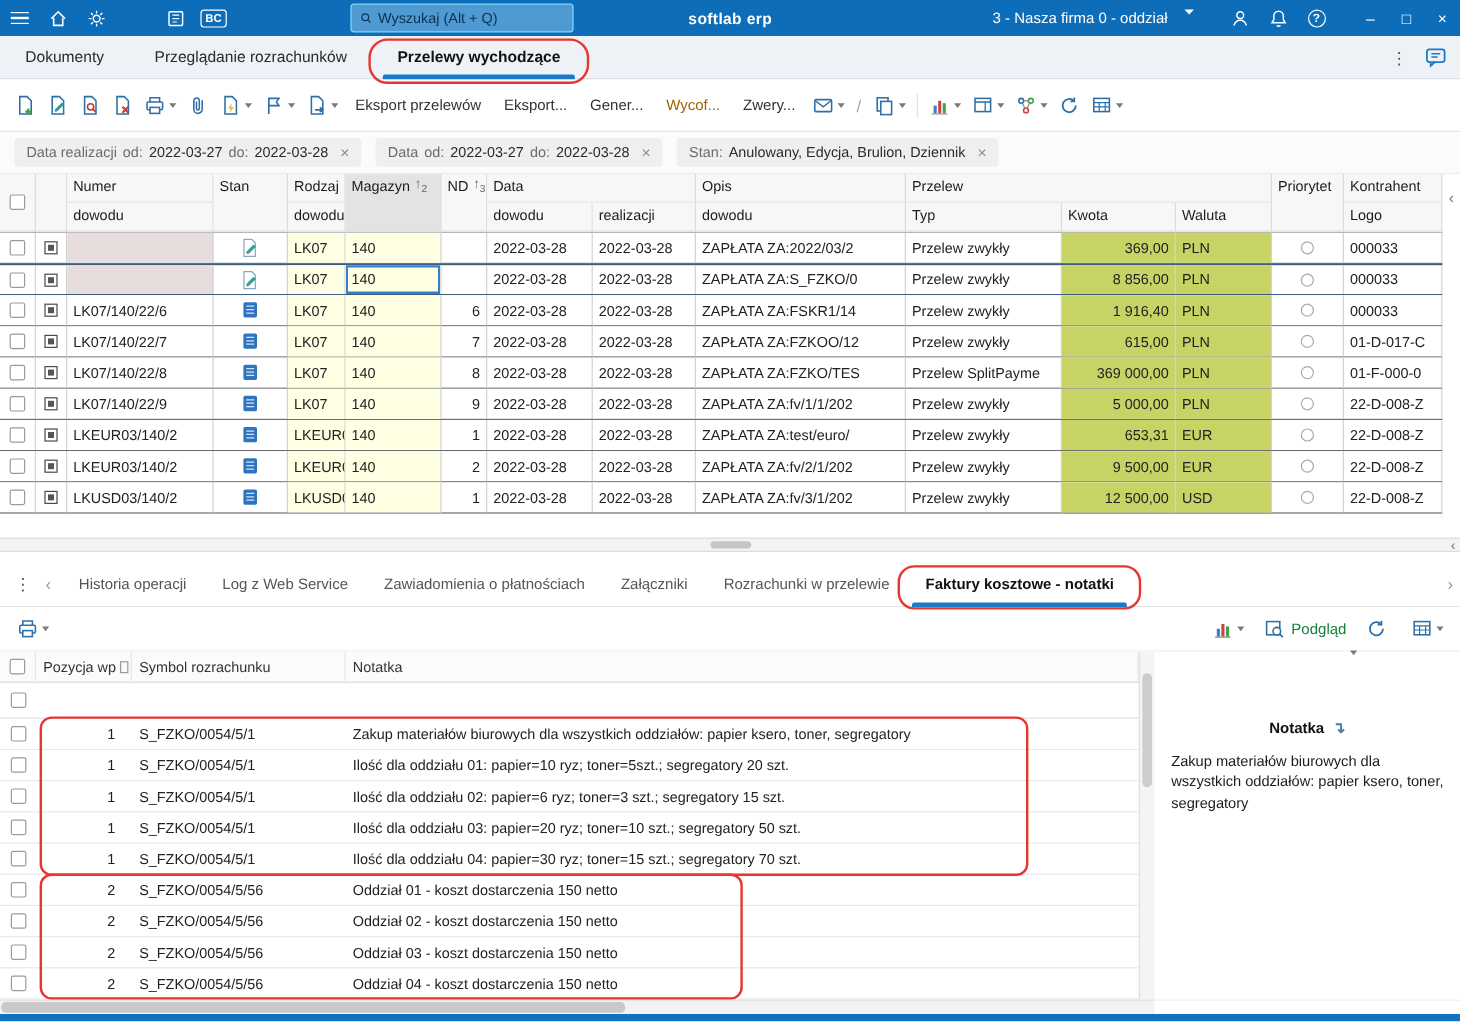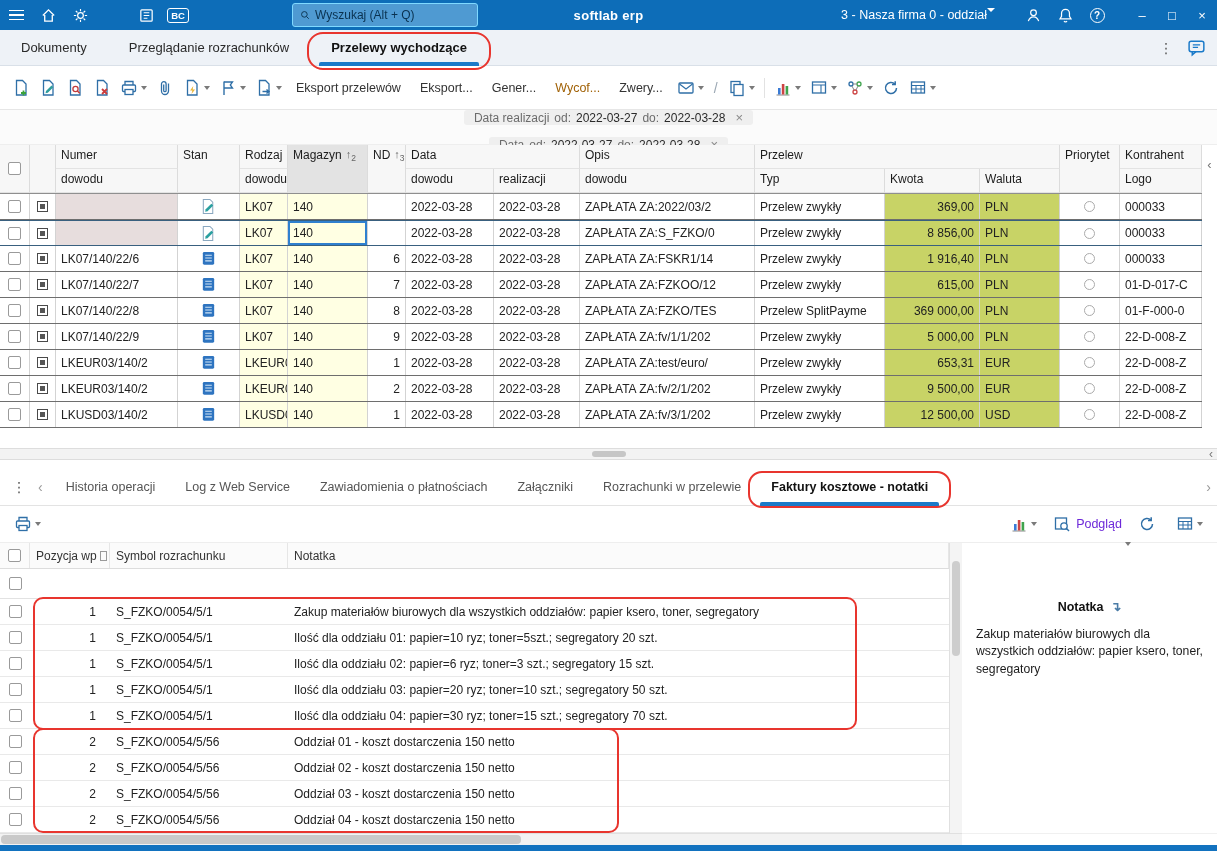--- a/index.html
+++ b/index.html
@@ -10,21 +10,21 @@
   .topbar { height:30px; background:#0d6db8; display:flex; align-items:center; position:relative; color:#fff; }
   .tb-icon { width:32px; height:30px; display:flex; align-items:center; justify-content:center; cursor:pointer; }
   .hamburger { width:15px; height:11px; display:flex; flex-direction:column; justify-content:space-between; }
   .hamburger i { display:block; height:1.8px; background:#fff; }
   .bc-badge { border:1.2px solid #fff; border-radius:3px; font-size:9.5px; font-weight:bold; padding:1px 3px; }
   .search-box { position:absolute; left:292px; top:3px; width:186px; height:24px; background:#4f9ad2; border:1px solid #7fd9ff; border-radius:3px; display:flex; align-items:center; gap:5px; padding:0 7px; }
   .search-box input { flex:1; background:transparent; border:none; outline:none; color:#0a3250; font-size:12px; font-family:"Liberation Sans",sans-serif; }
   .search-box input::placeholder { color:#0a3250; opacity:1; }
   .app-title { position:absolute; left:50%; transform:translateX(-50%); font-size:13px; font-weight:600; letter-spacing:.3px; }
   .tb-right { margin-left:auto; display:flex; align-items:center; }
-  .company { display:flex; gap:0; font-size:12.5px; margin-right:22px; cursor:pointer; }
+  .company { display:flex; gap:14px; font-size:12.5px; margin-right:22px; cursor:pointer; }
   .caret-w { width:0; height:0; border-left:4px solid transparent; border-right:4px solid transparent; border-top:4.5px solid #fff; }
   .q-circle { width:15px; height:15px; border:1.3px solid #fff; border-radius:50%; display:flex; align-items:center; justify-content:center; font-size:10px; font-weight:bold; }
   .win-btn { width:30px; height:30px; display:flex; align-items:center; justify-content:center; font-size:13px; cursor:pointer; }
 
   
   .doctabs { height:36px; background:#eef2f7; border-bottom:1px solid #d9e0e8; display:flex; align-items:center; position:relative; }
   .doctab { padding:0 16px; margin:0 5px; height:36px; display:flex; align-items:center; font-size:13px; color:#2a2a2a; cursor:pointer; position:relative; white-space:nowrap; }
   .doctab.active { font-weight:bold; color:#111; }
   .doctab.active .underline { position:absolute; left:4px; right:4px; bottom:0; height:4px; background:#1a7ac9; border-radius:2px 2px 0 0; }
   .doctabs-right { margin-left:auto; display:flex; align-items:center; gap:10px; padding-right:10px; }
@@ -39,21 +39,21 @@
   .toolbar { height:44px; background:#fff; border-bottom:1px solid #e6e6e6; display:flex; align-items:center; padding:0 8px; gap:1px; }
   .tbtn { height:30px; display:flex; align-items:center; justify-content:center; gap:3px; padding:0 4px; border-radius:3px; cursor:pointer; color:#2f6fa7; }
   .tbtn svg { display:block; }
   .caret { width:0; height:0; border-left:3.5px solid transparent; border-right:3.5px solid transparent; border-top:4px solid #7a7a7a; }
   .txtbtn { padding:0 9px; color:#333; font-size:12.5px; cursor:pointer; white-space:nowrap; }
   .txtbtn.disabled { color:#a16207; cursor:default; }
   .slash-sep { color:#9aa7b3; font-size:14px; padding:0 5px; }
   .vsep { width:1px; height:20px; background:#e2e2e2; margin:0 4px; }
 
   
-  .filterbar { height:35px; background:#fbfbfb; border-bottom:1px solid #eee; display:flex; align-items:center; gap:12px; padding:0 12px;flex-direction:column; }
+  .filterbar { height:35px; background:#fbfbfb; border-bottom:1px solid #eee; display:flex; align-items:center; gap:12px; padding:0 12px; }
   .chip { background:#efefef; border-radius:3px; height:24px; display:flex; align-items:center; gap:5px; padding:0 10px; font-size:12px; color:#6b6b6b; white-space:nowrap; cursor:pointer; }
   .chip .val { color:#2b2b2b; }
   .chip .x { color:#8a8a8a; margin-left:5px; font-size:13px; cursor:pointer; }
 
   
   .grid-wrap { position:relative; background:#fff; }
   .gcontent { width:1202px; }
   :root { --gcols: 30px 26px 122px 62px 48px 80px 38px 88px 86px 175px 130px 95px 80px 60px 82px; }
   .ghead { display:grid; grid-template-columns:var(--gcols); grid-template-rows:24px 24px; border-bottom:1px solid #8f8f8f; background:#f7f7f7; }
   .hc { border-right:1px solid #dcdcdc; border-bottom:1px solid #e3e3e3; padding:3px 5px 0; font-size:12px; color:#1c1c1c; background:#f7f7f7; display:flex; align-items:flex-start; gap:2px; overflow:hidden; white-space:nowrap; }
@@ -90,21 +90,21 @@
   .btabs { height:38px; background:#fff; border-bottom:1px solid #e3e3e3; display:flex; align-items:center; padding-left:8px; position:relative; }
   .btab { padding:0 15px; height:38px; line-height:38px; font-size:12.5px; color:#555; cursor:pointer; position:relative; white-space:nowrap; }
   .btab.active { color:#111; font-weight:bold; }
   .btab.active .underline { position:absolute; left:4px; right:4px; bottom:0; height:3.5px; background:#1a7ac9; border-radius:2px 2px 0 0; }
   .btabs .chev-l { color:#999; font-size:14px; padding:0 8px; cursor:pointer; }
   .btabs .chev-r { position:absolute; right:6px; color:#999; font-size:14px; cursor:pointer; }
 
   
   .btoolbar { height:36px; display:flex; align-items:center; padding:0 10px; position:relative; background:#fff; }
   .bt-right { margin-left:auto; display:flex; align-items:center; gap:12px; }
-  .previewbtn { display:flex; align-items:center; gap:5px; color:#6d28d9; cursor:pointer; font-size:12.5px;justify-content:flex-end; }
+  .previewbtn { display:flex; align-items:center; gap:5px; color:#15803d; cursor:pointer; font-size:12.5px;justify-content:flex-end; }
   .mini-chev { position:absolute; right:86px; bottom:-4px; z-index:4; }
 
   
   .bcontent { display:flex; height:291px; border-top:1px solid #eee; position:relative; }
   .notes-table { width:949px; position:relative; }
   .nhead { display:grid; grid-template-columns:30px 80px 178px 1fr; height:26px; background:#fbfbfb; border-bottom:1px solid #ddd; }
   .nhc { display:flex; align-items:center; padding:0 6px; border-right:1px solid #e6e6e6; color:#333; overflow:hidden; white-space:nowrap; }
   .tinybox { width:7px; height:10px; border:1px solid #9a9a9a; margin-left:3px; flex:0 0 auto; }
   .n-empty { display:grid; grid-template-columns:30px 80px 178px 1fr; height:30px; border-bottom:1px solid #e2e2e2; }
   .n-row { display:grid; grid-template-columns:30px 80px 178px 1fr; height:26px; border-bottom:1px solid #e9e9e9; cursor:pointer; }

